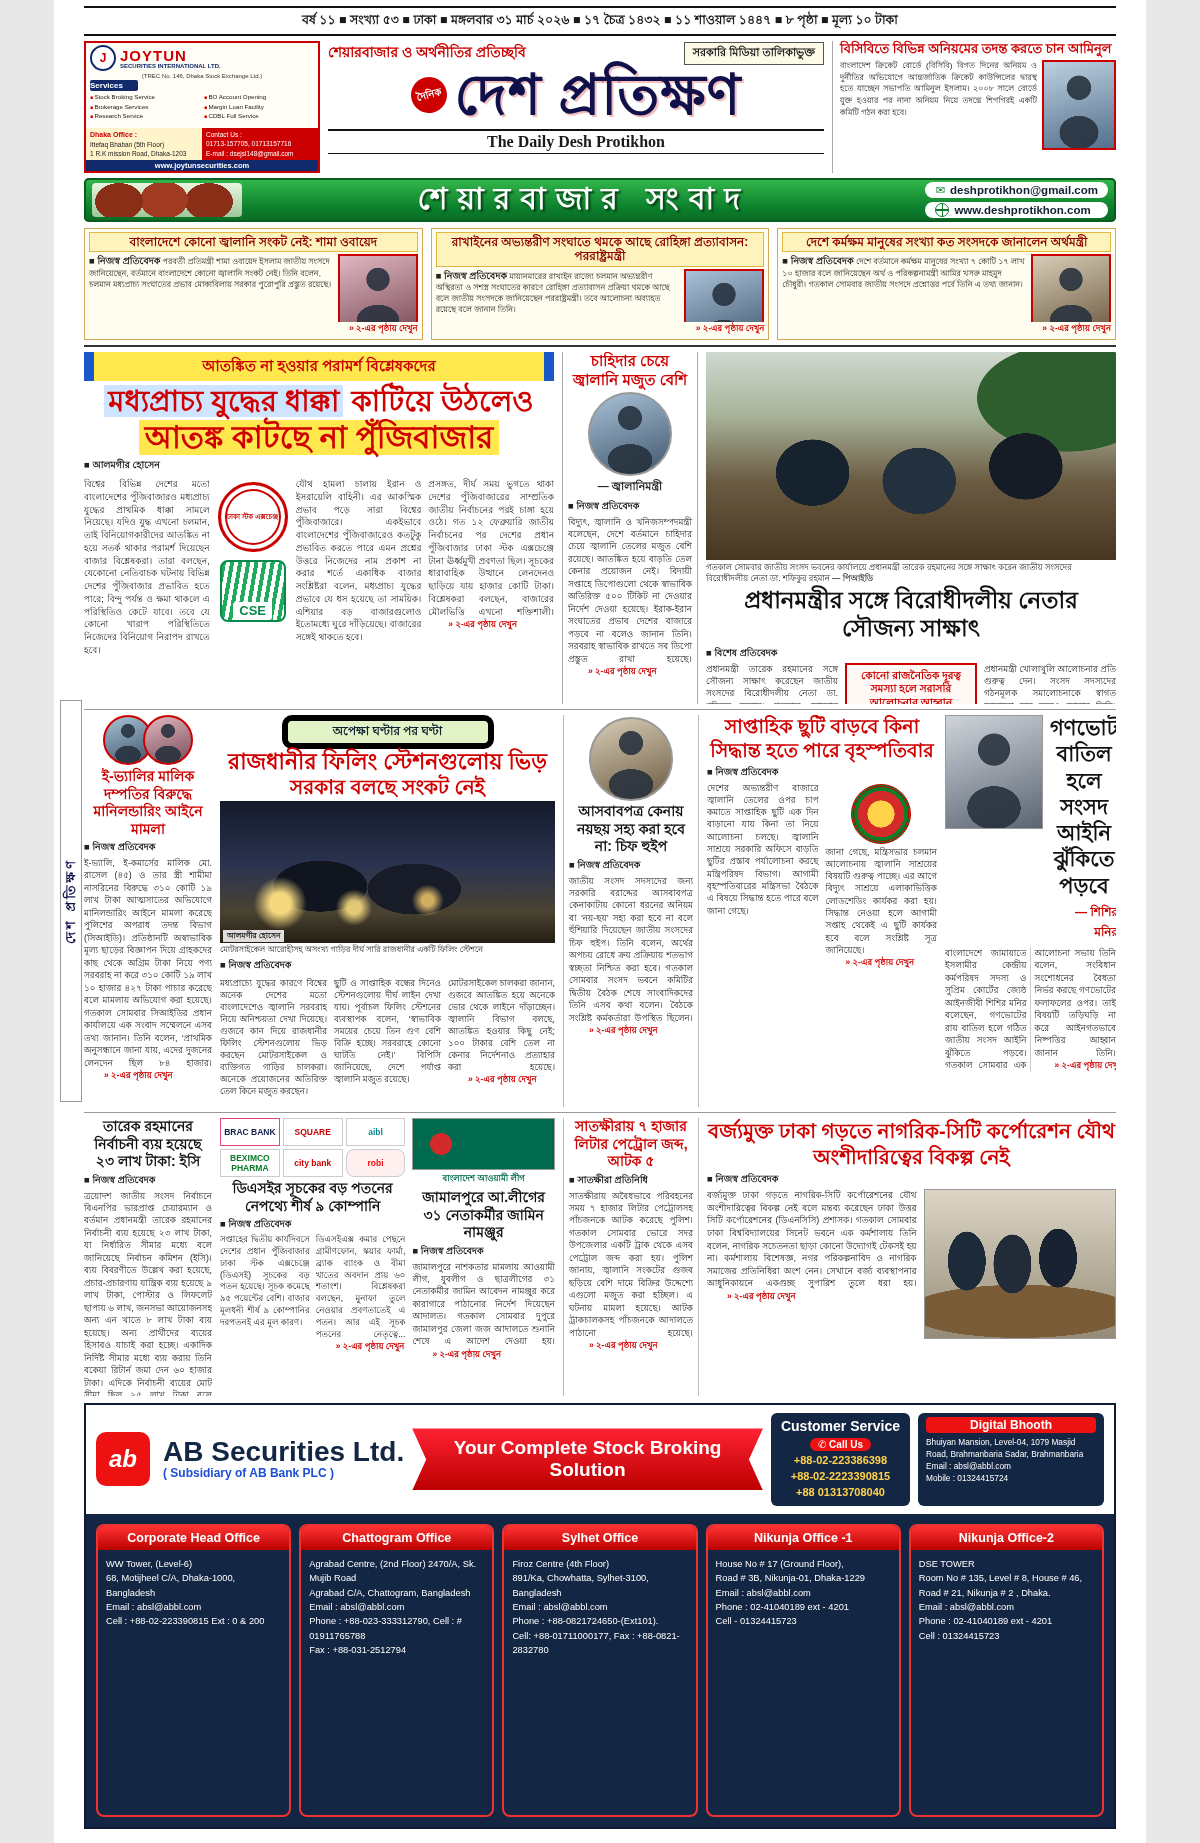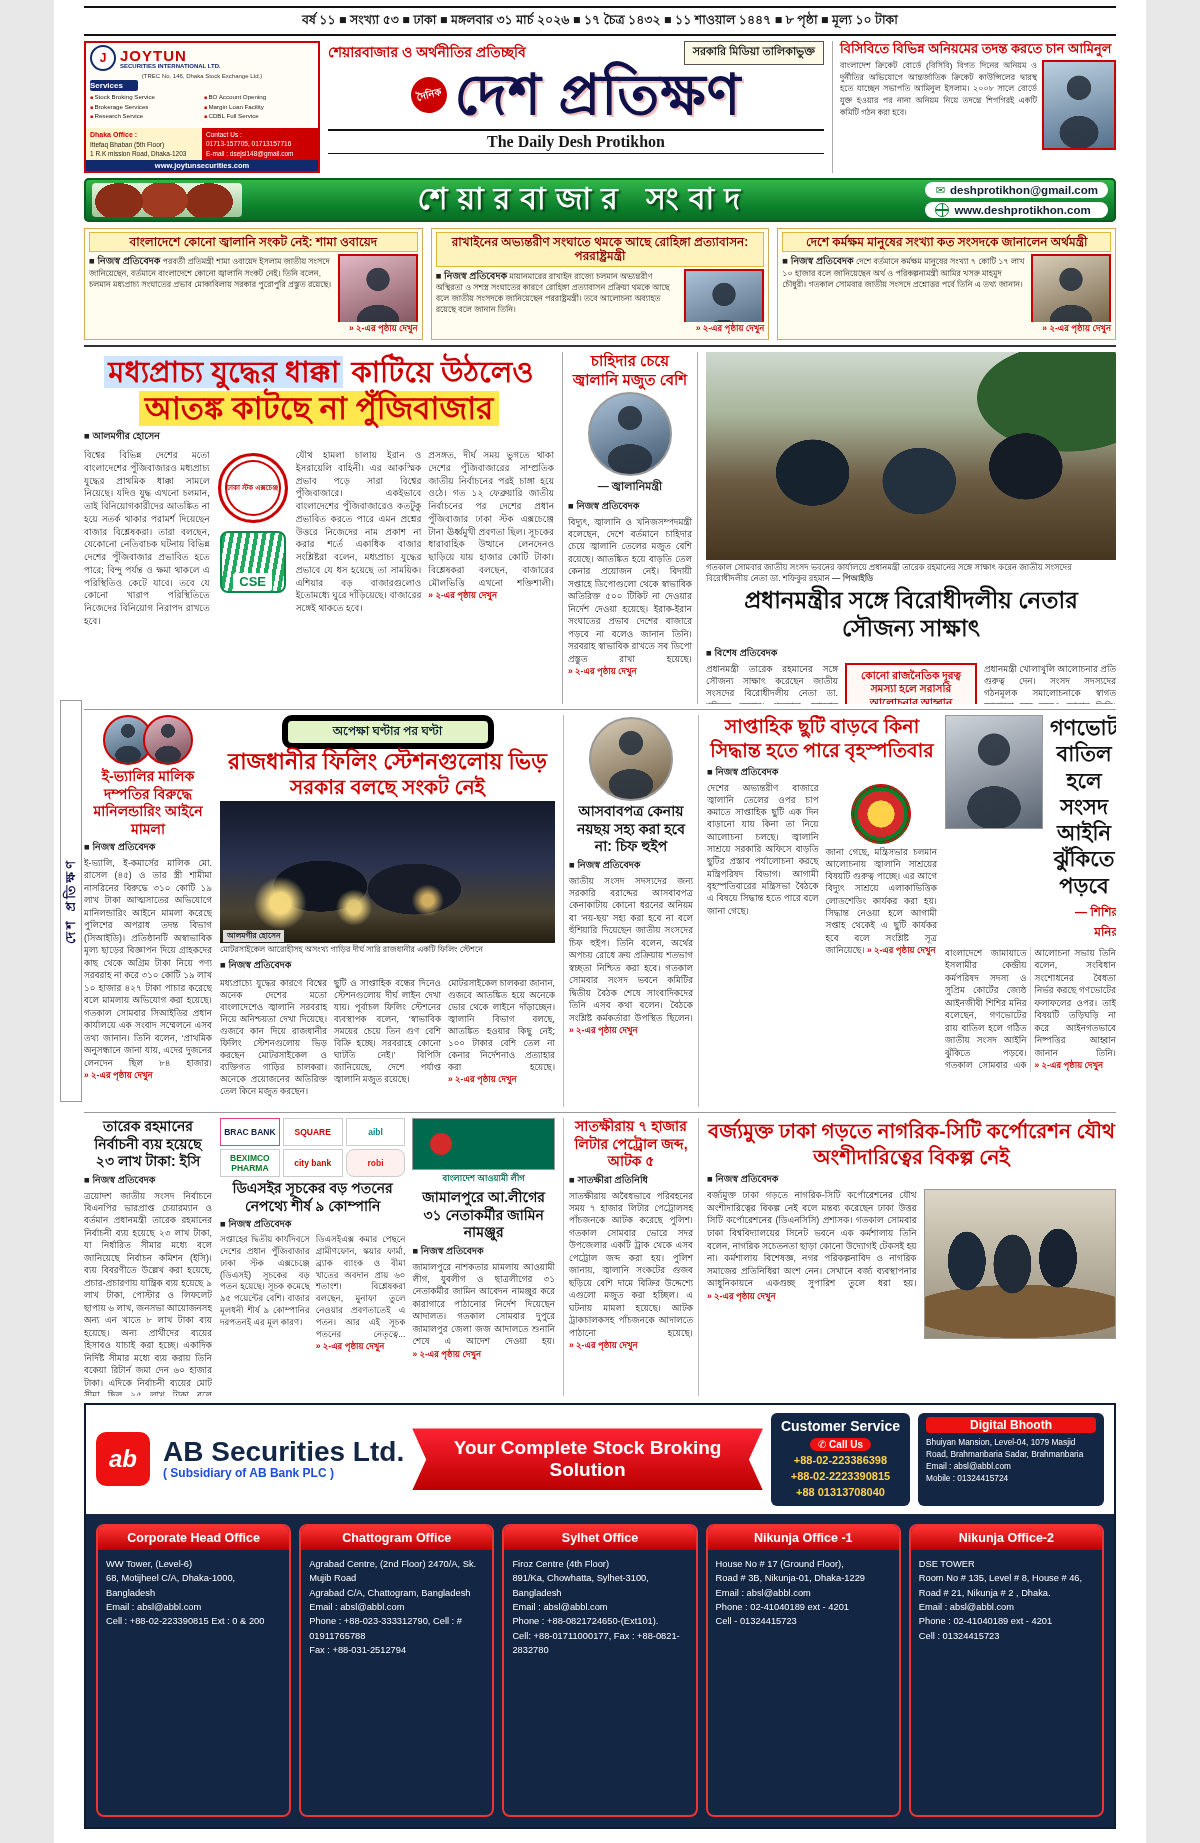--- a/index.html
+++ b/index.html
@@ -1,19 +1,19 @@
 <!DOCTYPE html>
 <html><head>
 <meta charset="utf-8">
 <style>
   html,body{margin:0;padding:0;background:#e8e8e8;}
   .page{width:1092px;height:1843px;margin:0 auto;background:#fff;position:relative;overflow:hidden;
         font-family:"Liberation Sans","DejaVu Sans",sans-serif;color:#1a1a1a;display:flex;flex-direction:column;}
   .jst{text-align:justify;}
-  .more{color:#cc0000;font-weight:bold;font-size:8.5px;white-space:nowrap;}
+  .more{color:#cc0000;font-weight:bold;font-size:8.5px;white-space:nowrap;margin-left:20px;}
   .byline{font-size:9.5px;font-weight:bold;color:#222;margin:2px 0;}
   .pre{white-space:pre-line;}
 
   
   .topbar{margin:6px 30px 0;border-top:2px solid #111;border-bottom:2px solid #111;
           text-align:center;font-size:12.5px;font-weight:bold;padding:3px 0;flex:none;}
 
   
   .header-row{margin:5px 30px 0;display:flex;gap:8px;height:132px;flex:none;}
   .joytun{width:232px;border:2px solid #cc0000;display:flex;flex-direction:column;overflow:hidden;background:#fffdf6;}
@@ -27,21 +27,21 @@
   .jt-services{display:flex;gap:4px;padding:0 4px;font-size:6.2px;line-height:1.5;}
   .jt-services ul{margin:0;padding:0;list-style:none;flex:1;}
   .jt-services li::before{content:"■ ";color:#cc0000;font-size:5px;}
   .jt-bottom{display:flex;margin-top:auto;}
   .jt-office{flex:1;background:#fff4cc;padding:2px 4px;font-size:6.5px;line-height:1.4;}
   .jt-office-label{color:#cc0000;font-weight:bold;font-size:7px;}
   .jt-contact{flex:1;background:#cc0000;color:#fff;padding:2px 4px;font-size:6.5px;line-height:1.45;}
   .jt-web{background:#102a6b;color:#fff;text-align:center;font-size:7.5px;font-weight:bold;padding:1px 0;}
 
   .masthead{flex:1;display:flex;flex-direction:column;align-items:stretch;text-align:center;}
-  .mast-top{display:flex;justify-content:space-between;}
+  .mast-top{display:flex;justify-content:space-between;align-items:center;}
   .mast-tagline{color:#cc0000;font-weight:bold;font-size:14px;}
   .mast-badge{border:1.5px solid #555;font-size:11px;font-weight:bold;padding:1px 8px;background:#fdfbe8;}
   .mast-title-row{display:flex;align-items:center;justify-content:center;gap:8px;margin-top:2px;}
   .daily-badge{width:36px;height:36px;border-radius:50%;background:#cc0000;color:#fff;font-size:10px;font-weight:bold;
                display:flex;align-items:center;justify-content:center;transform:rotate(-14deg);flex:none;}
   .mast-title{font-size:56px;font-weight:bold;color:#10104a;line-height:1;letter-spacing:1px;
               text-shadow:2px 2px 0 rgba(204,0,0,.25);}
   .mast-sub{border-top:2px solid #111;border-bottom:1px solid #111;margin-top:6px;padding:2px 0;
             font-family:"Liberation Serif","DejaVu Serif",serif;font-weight:bold;font-size:16px;}
   .bcb{width:276px;border-left:1px solid #aaa;padding-left:7px;display:flex;flex-direction:column;text-align:left;}
@@ -345,20 +345,21 @@
         <div class="photo brief-photo ph-m3">
             <div class="sil"></div>
           </div>
       </div>
       <div class="brief-more more">» ২-এর পৃষ্ঠায় দেখুন</div>
     </div>
   </div>
 
   <div class="secA">
     <div class="lead">
+      <div class="kicker">আতঙ্কিত না হওয়ার পরামর্শ বিশ্লেষকদের</div>
       <div class="lead-h">
         <div class="l1"><span class="hlb">মধ্যপ্রাচ্য যুদ্ধের ধাক্কা</span> <span>কাটিয়ে উঠলেও</span></div>
         <div class="l2"><span class="hly">আতঙ্ক কাটছে না পুঁজিবাজার</span></div>
       </div>
       <div class="byline">■ আলমগীর হোসেন</div>
       <div class="lead-cols">
         <div class="lcol jst">বিশ্বের বিভিন্ন দেশের মতো বাংলাদেশের পুঁজিবাজারও মধ্যপ্রাচ্য যুদ্ধের প্রাথমিক ধাক্কা সামলে নিয়েছে। যদিও যুদ্ধ এখনো চলমান, তাই বিনিয়োগকারীদের আতঙ্কিত না হয়ে সতর্ক থাকার পরামর্শ দিয়েছেন বাজার বিশ্লেষকরা। তারা বলছেন, যেকোনো নেতিবাচক ঘটনায় বিভিন্ন দেশের পুঁজিবাজার প্রভাবিত হতে পারে; বিন্দু পর্যন্ত ও ক্ষমা থাকলে এ পরিস্থিতিও কেটে যাবে। তবে যে কোনো খারাপ পরিস্থিতিতে নিজেদের বিনিয়োগ নিরাপদ রাখতে হবে।</div>
         <div class="logo-stack">
           <div class="dse-logo">
               <span>ঢাকা স্টক এক্সচেঞ্জ</span>

